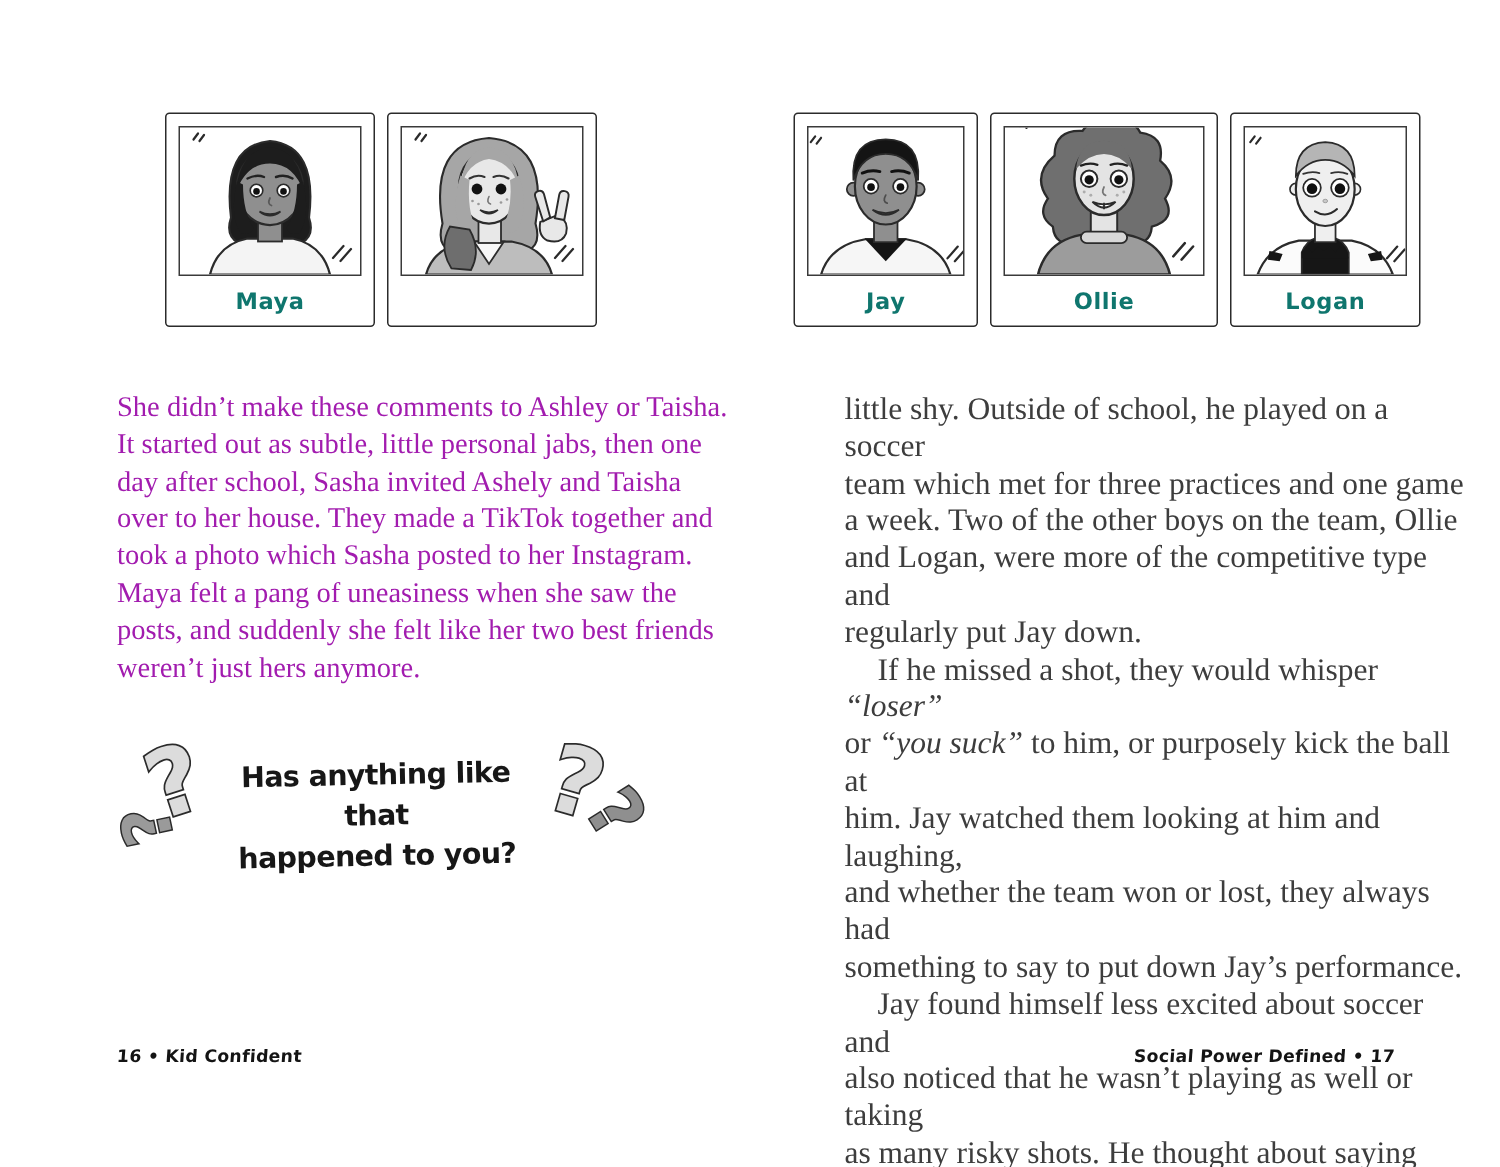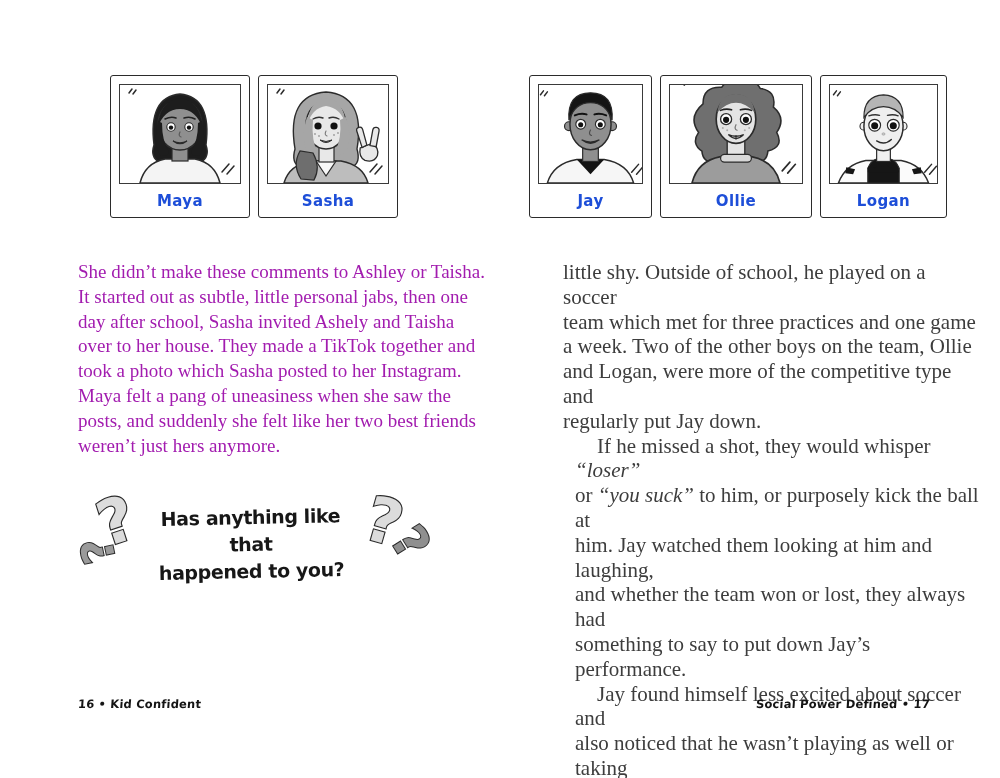--- a/index.html
+++ b/index.html
@@ -22,31 +22,31 @@
     height: 143px; display: flex; flex-direction: column;
   }
   .photo {
     margin: 8px 8px 0 8px; border: 1.4px solid #3a3a3a;
     height: 100px; background: #fff; overflow: hidden; position: relative;
   }
   .photo svg { display:block; width:100%; height:100%; }
   .caption {
     flex: 1; display: flex; align-items: center; justify-content: center;
     font-family: "DejaVu Sans", sans-serif; font-weight: bold;
-    font-size: 15px; letter-spacing: .4px; color: #1d4ed8;
+    font-size: 15px; letter-spacing: .4px; color: #0f766e;
   }
 
   
   .body {
     position: absolute; white-space: pre-wrap;
     font-size: 19px; line-height: 24.8px; color: #a21caf;
   }
   .indent { text-indent: 22px; }
   .flow p { white-space: pre-wrap; font-size: 21px; line-height: 24.8px; color:#3d3d3d; }
-  .flow p.indent { text-indent: 22px; margin-left: 12px; }
+  .flow p.indent { text-indent: 22px; }
   .left-p1 { left: 78px; top: 260px; width: 430px; }
   .left-p2 { left: 78px; top: 604px; width: 430px; }
   .right-flow { position:absolute; left: 63px; top: 260px; width: 420px; }
 
   
   .callout { position: absolute; left: 0; top: 480px; width: 500px; height: 95px; }
   .callout-text {
     position: absolute; left: 138px; top: 24px; width: 226px;
     text-align: center; font-family: "DejaVu Sans", sans-serif;
     font-weight: bold; font-size: 19px; line-height: 27px; color: #171717;
@@ -130,21 +130,20 @@
               <path d="M91 64 q-3 9 3 13 q9 4 13 -3 q3 -7 -3 -13 Z" fill="#e8e8e8" stroke="#2b2b2b" stroke-width="1.3"></path>
               <path d="M93 64 l-3 -17 q-0.5 -3 2.5 -3.5 q3 -0.5 3.5 2.5 l2 16 Z" fill="#e8e8e8" stroke="#2b2b2b" stroke-width="1.3"></path>
               <path d="M101 63 l5 -15 q1 -3 4 -2 q3 1 2 4 l-5 15 Z" fill="#e8e8e8" stroke="#2b2b2b" stroke-width="1.3"></path>
             </g>
             <g stroke="#2b2b2b" stroke-width="1.5" stroke-linecap="round">
               <path d="M9 10 l3 -4 M13 11 l3 -4"></path>
               <path d="M102 89 l7 -8 M107 91 l7 -8"></path>
             </g>
           </svg>
         </div>
-        <figcaption class="caption">Sasha</figcaption>
       </figure>
     </div>
 
     <p class="body left-p1">She didn’t make these comments to Ashley or Taisha.
 It started out as subtle, little personal jabs, then one
 day after school, Sasha invited Ashely and Taisha
 over to her house. They made a TikTok together and
 took a photo which Sasha posted to her Instagram.
 Maya felt a pang of uneasiness when she saw the
 posts, and suddenly she felt like her two best friends

